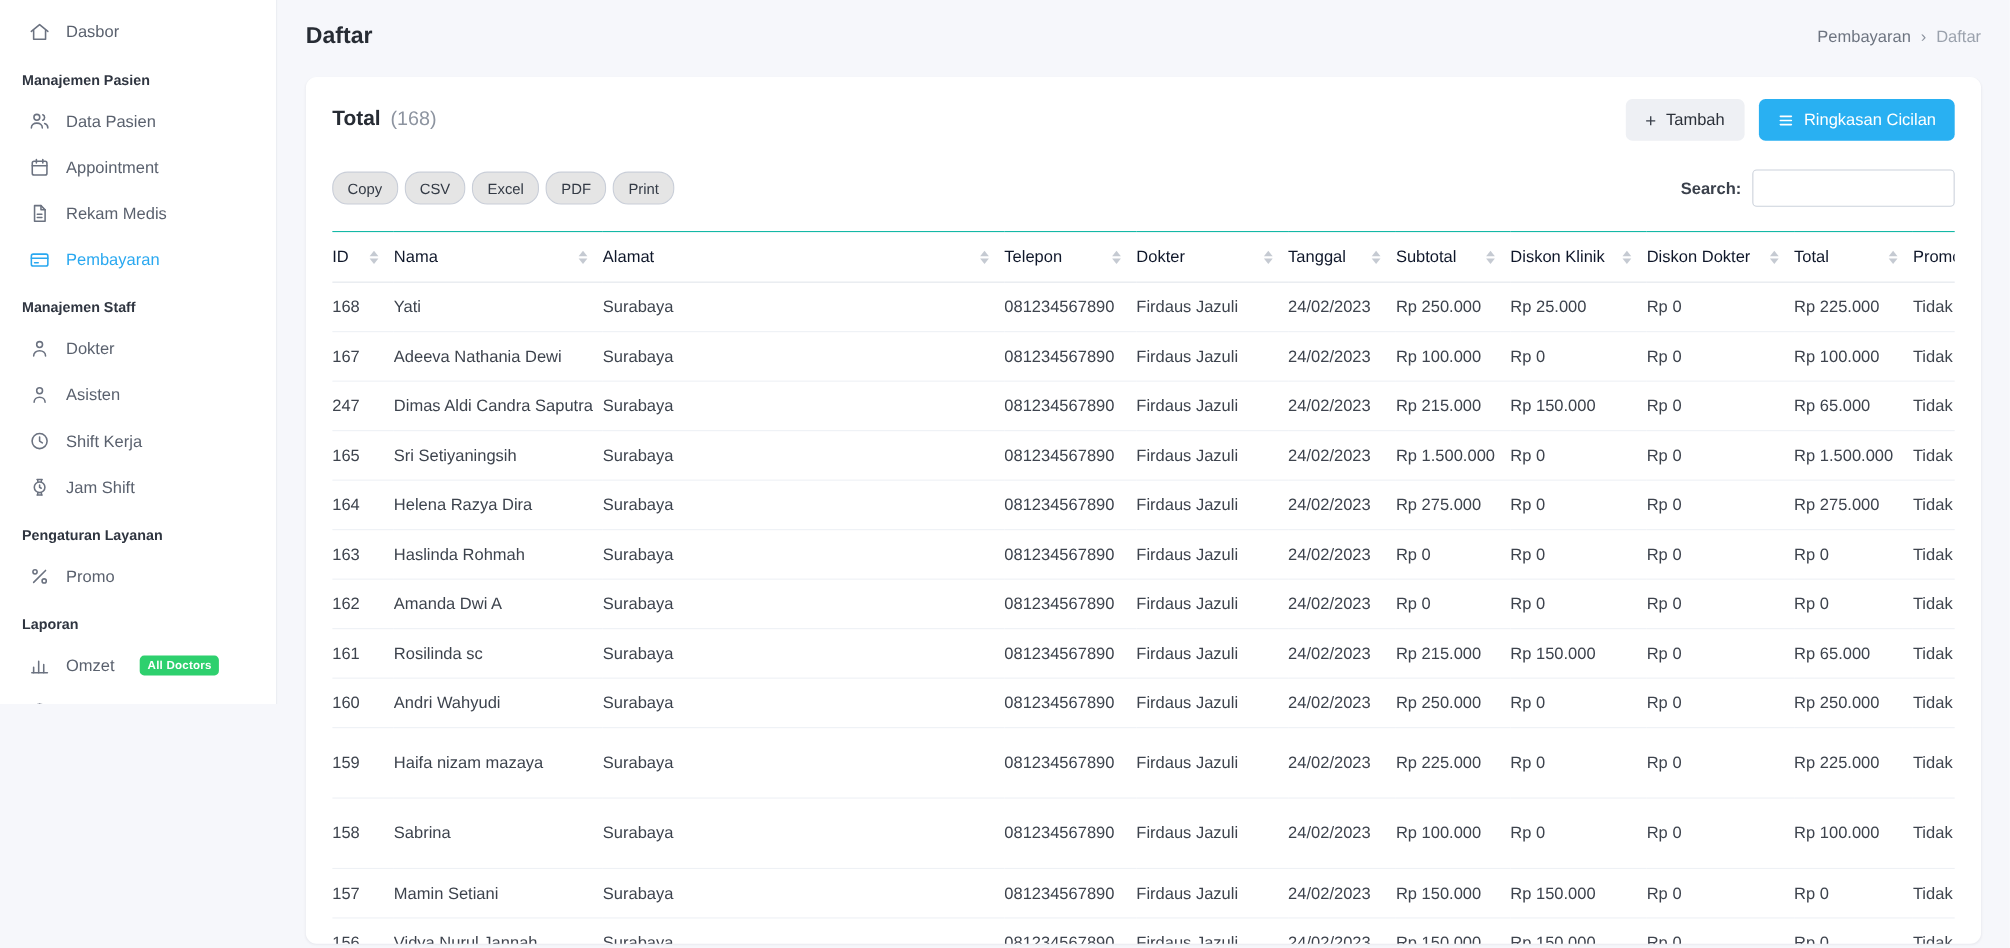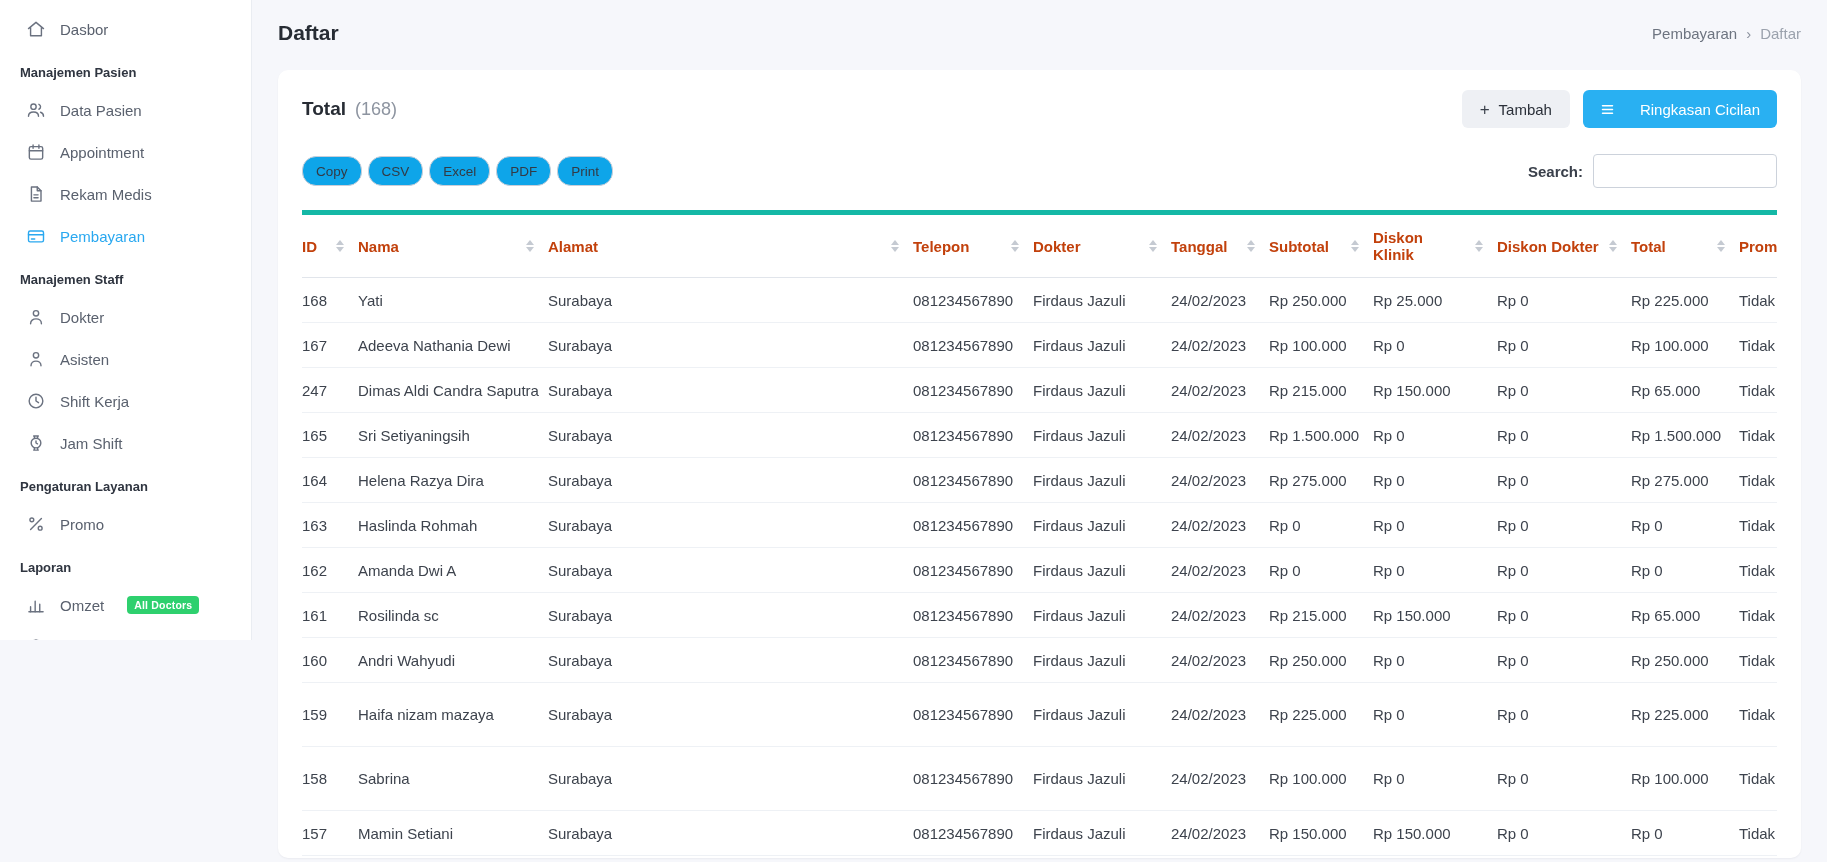--- a/index.html
+++ b/index.html
@@ -54,43 +54,43 @@
   .total-num { font-size: 18px; color: #8d94a0; text-align: center; }
   .top-actions { display: flex; align-items: center; gap: 13px; }
   button { font-family: "Liberation Sans", sans-serif; cursor: pointer; }
   .btn-tambah {
     background: #eef0f4; border: none; border-radius: 6px; height: 38px; padding: 0 18px;
     font-size: 15px; color: #2b3039; display: inline-flex; align-items: center; gap: 9px;
   }
   .btn-tambah .plus { font-size: 17px; line-height: 1; color: #3a404b; }
   .btn-summary {
     background: #29b0f2; border: none; border-radius: 6px; height: 38px; padding: 0 17px;
-    font-size: 15px; color: #ffffff; display: inline-flex; align-items: center; gap: 25px; justify-content: flex-end;
+    font-size: 15px; color: #ffffff; display: inline-flex; align-items: center; gap: 9px; justify-content: flex-end;
   }
   .btn-summary svg { width: 15px; height: 15px; }
 
   .export-row { display: flex; align-items: center; justify-content: space-between; margin-top: 26px; }
   .export-buttons { display: flex; gap: 6px; }
   .btn-export {
-    background: #0ea5e9; border: 1px solid #c9ced8; border-radius: 14px;
+    background: #e5e5e5; border: 1px solid #c9ced8; border-radius: 14px;
     height: 30px; padding: 0 13px; font-size: 13.5px; color: #333a45;
   }
   .search-box { display: flex; align-items: center; gap: 10px; }
   .search-label { font-size: 15px; font-weight: 700; color: #3a404b; }
   .search-input {
     width: 184px; height: 34px; border: 1px solid #ccd2db; border-radius: 4px;
     padding: 0 9px; font-size: 14px; outline: none; background: #fff;
   }
 
   
   .table-wrap { margin-top: 22px; overflow: hidden; }
   table { border-collapse: collapse; table-layout: fixed; width: 1566px; }
   thead th {
-    text-align: left; border-top: 5px solid #14b8a6; border-bottom: 1px solid #e1e5eb;
-    font-size: 15px; font-weight: 700; color: #c2410c; cursor: pointer;
+    text-align: left; border-top: 1px solid #14b8a6; border-bottom: 1px solid #e1e5eb;
+    font-size: 15px; font-weight: 400; color: #0f172a; cursor: pointer;
   }
   .th-inner { display: flex; align-items: center; justify-content: space-between; padding: 14px 14px 14px 0; }
   .sort { display: inline-flex; flex-direction: column; gap: 2px; margin-left: 8px; flex: 0 0 auto; }
   .sort i { display: block; width: 0; height: 0; border-left: 4px solid transparent; border-right: 4px solid transparent; }
   .sort .up { border-bottom: 5px solid #c5cad2; }
   .sort .down { border-top: 5px solid #c5cad2; }
   tbody td {
     font-size: 15px; color: #3d434d; height: 45px; padding-right: 14px;
     border-top: 1px solid #eef1f5; white-space: nowrap; overflow: hidden; vertical-align: middle;
   }

